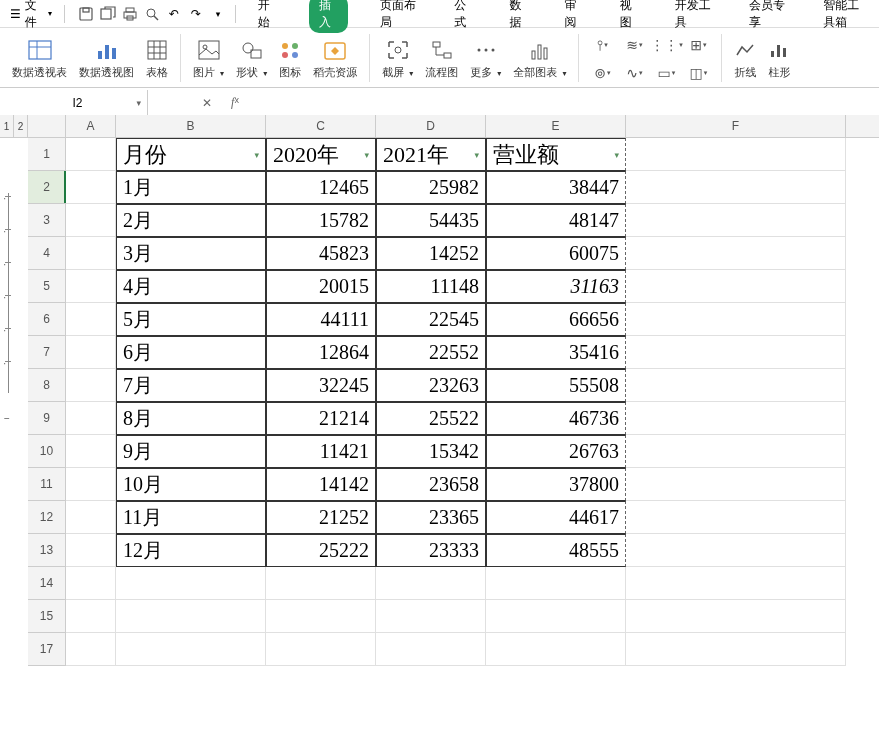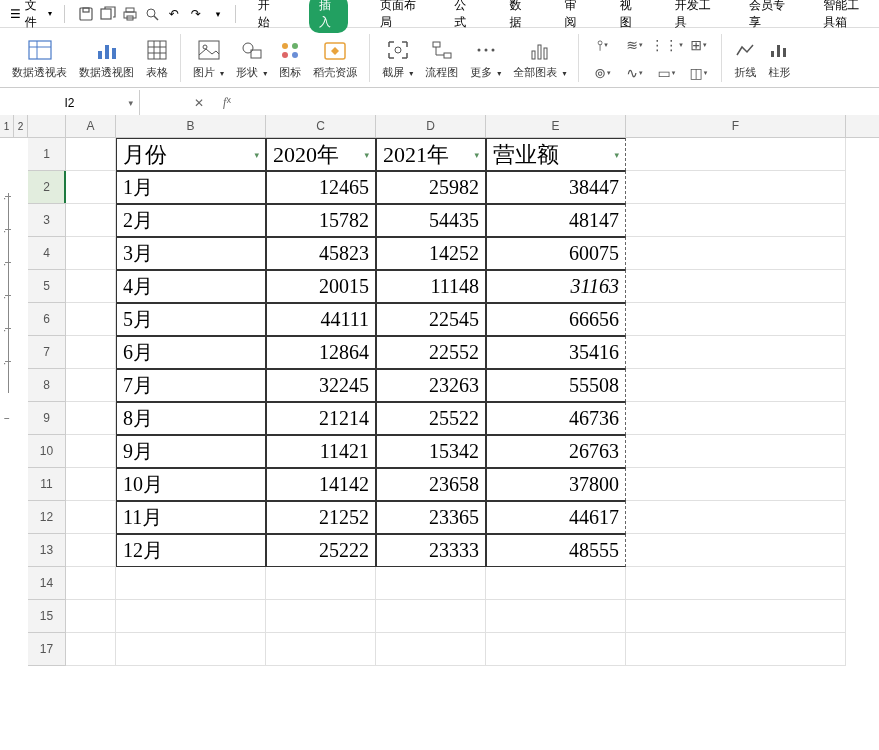--- a/index.html
+++ b/index.html
@@ -20,21 +20,21 @@
 .ribbon { display: flex; height: 60px; border-bottom: 1px solid #ccc; padding: 2px 8px 0 8px; align-items: flex-start; gap: 4px; }
 .ribbon-group { display: flex; flex-direction: column; align-items: center; justify-content: center; height: 56px; padding: 0 4px; cursor: pointer; }
 .ribbon-group .icon { height: 26px; display: flex; align-items: center; justify-content: center; font-size: 20px; color: #555; }
 .ribbon-group .label { font-size: 11px; color: #333; margin-top: 2px; white-space: nowrap; }
 .ribbon-sep { width: 1px; background: #ddd; height: 48px; margin: 4px 4px 0 4px; }
 .ribbon-mini-grid { display: grid; grid-template-columns: repeat(4, 22px); grid-template-rows: repeat(2, 22px); gap: 6px 10px; padding: 4px 4px 0 4px; }
 .ribbon-mini-grid .mini { width: 22px; height: 22px; display:flex; align-items:center; justify-content:center; font-size:14px; color:#555; cursor:pointer; }
 
 
 .formula-row { display: flex; align-items: center; height: 26px; border-bottom: 1px solid #ccc; background: #fff; }
-.name-box { width: 140px; border-right: 1px solid #ccc; display: flex; align-items: center; justify-content: center; position: relative; height: 100%; }
+.name-box { width: 140px; border-right: 1px solid #ccc; display: flex; align-items: center; justify-content: center; position: relative; height: 100%; margin-left: 8px; }
 .name-box input { width: 80px; border: none; text-align: center; font-size: 12px; outline: none; }
 .name-box .dd { position: absolute; right: 6px; font-size: 9px; color: #666; }
 .fx-area { display: flex; align-items: center; flex: 1; padding-left: 50px; gap: 10px; }
 .fx-icon { width: 18px; display:flex; justify-content:center; color:#666; cursor:pointer; }
 .formula-input { flex: 1; border: none; outline: none; height: 20px; font-size: 12px; }
 
 
 .outline-hdr { position: absolute; left: 0; top: 115px; height: 23px; width: 28px; display: flex; border-bottom: 1px solid #ccc; border-right:1px solid #ccc; background: #f3f3f3; }
 .outline-hdr div { flex:1; display:flex; align-items:center; justify-content:center; font-size:10px; color:#444; border-right:1px solid #ccc; }
 .outline-hdr div:last-child { border-right:none; }

